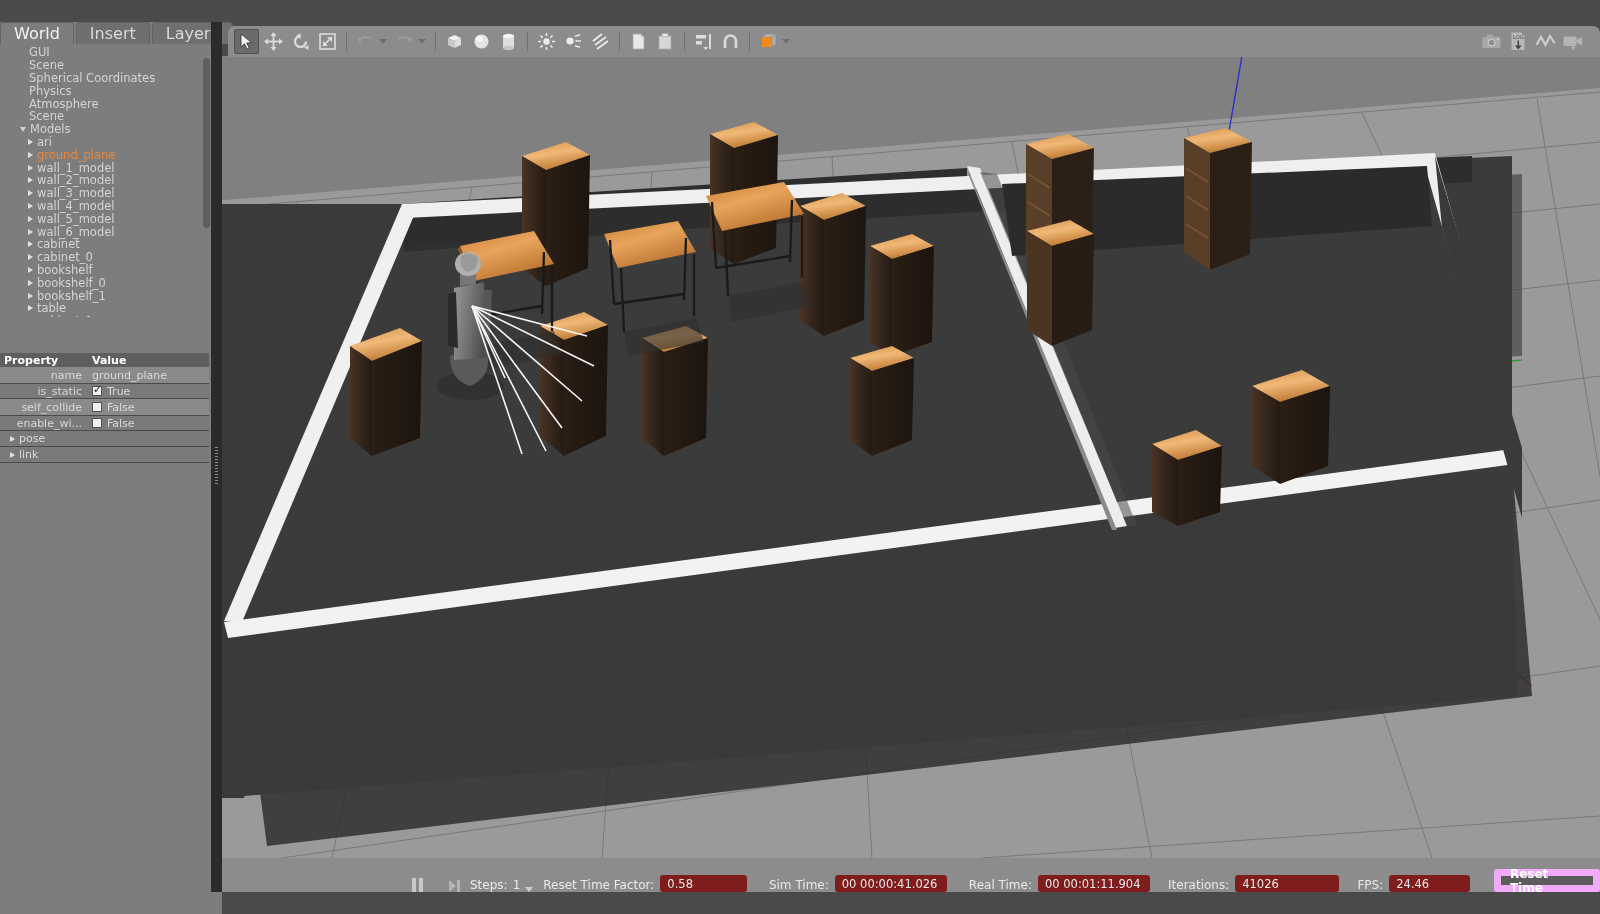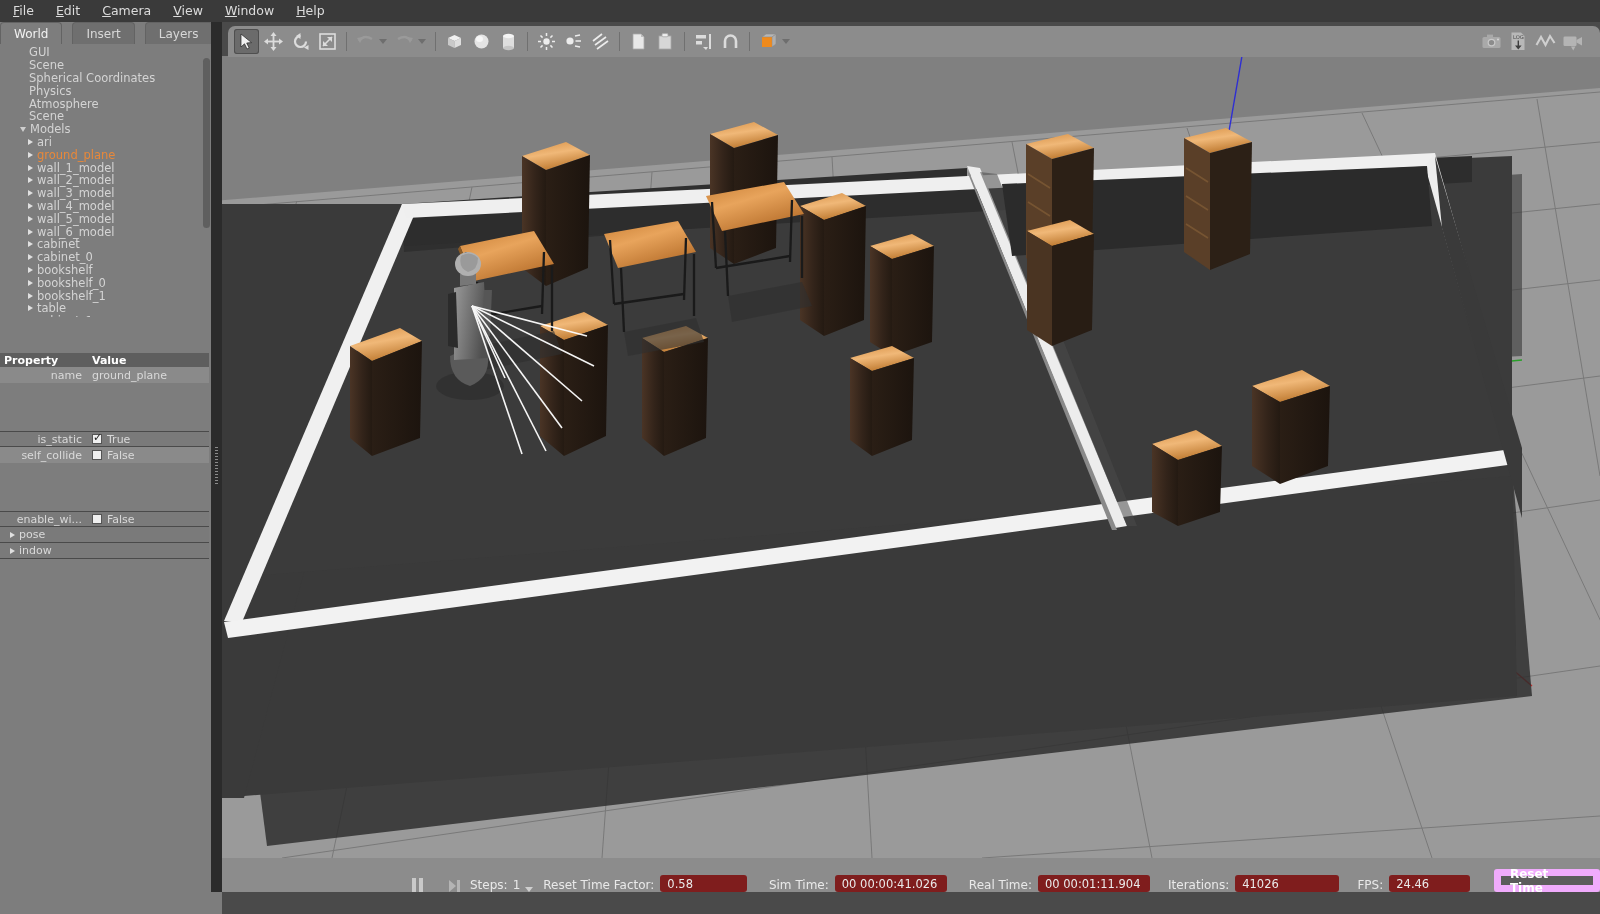--- a/index.html
+++ b/index.html
@@ -22,24 +22,24 @@
   }
   .menu-item u { text-decoration: underline; }
 
   
   #leftpanel {
     position: absolute; left: 0; top: 22px; width: 215px; height: 892px;
     background: #7d7d7d;
   }
   #tabs { position: absolute; left: 0; top: 0; height: 22px; width: 215px; display: flex; }
   .tab {
-    height: 22px; padding: 0 13px; font-size: 12px; color: #d8d8d8;
+    height: 22px; padding: 0 13px; font-size: 16px; color: #d8d8d8;
     display: flex; align-items: center; background: #6f6f6f;
     border-top-left-radius: 4px; border-top-right-radius: 4px;
-    margin-right: 10px; border: 1px solid #636363; border-bottom: none;
+    margin-right: 2px; border: 1px solid #636363; border-bottom: none;
   }
   .tab.active { background: #7d7d7d; color: #f2f2f2; }
 
   #treewrap {
     position: absolute; left: 0; top: 22px; width: 215px; height: 273px;
     background: #7d7d7d; overflow: hidden;
     border-top-left-radius: 0; border-top-right-radius: 8px;
   }
   #tree { position: absolute; left: 0; top: 0; width: 200px; padding-top: 2px; }
   .trow {
@@ -81,21 +81,21 @@
   }
   .prow.hdr { height: 14px; }
   .prow.hdr .pcell-k, .prow.hdr .pcell-v {
     background: #5e5e5e; color: #ffffff; font-weight: bold; font-size: 11px;
   }
   .pcell-k { width: 88px; justify-content: flex-end; padding-right: 6px; padding-left: 32px; }
   .prow.hdr .pcell-k { justify-content: flex-start; padding-left: 4px; }
   .pcell-v { width: 121px; }
   .prow.a .pcell-k, .prow.a .pcell-v { background: #8a8a8a; }
   .prow.b .pcell-k, .prow.b .pcell-v { background: #7a7a7a; }
-  .prow.b { border-top: 1px solid #4a4a4a; border-bottom: 1px solid #4a4a4a; margin-top: 48px; }
+  .prow.b { border-top: 1px solid #4a4a4a; border-bottom: 1px solid #4a4a4a; }
   .cbox {
     width: 10px; height: 10px; background: #f0f0f0; border: 1px solid #555;
     margin-right: 5px; flex: none; position: relative;
   }
   .cbox.on::after {
     content: "✓"; position: absolute; left: 0px; top: -3px;
     font-size: 11px; color: #222; line-height: 12px;
   }
   .prow.exp { height: 16px; background: #7a7a7a; border-bottom: 1px solid #4a4a4a; }
   .prow.exp .pcell-k { width: 209px; justify-content: flex-start; padding-left: 10px; }
@@ -182,28 +182,20 @@
   #bottom-strip-dark {
     position: absolute; left: 222px; top: 892px; width: 1378px; height: 22px;
     background: #4a4a4a;
   }
 </style>
 </head>
 <body>
 
 <div id="app">
 
-  <div id="menubar">
-    <div class="menu-item"><u>F</u>ile</div>
-    <div class="menu-item"><u>E</u>dit</div>
-    <div class="menu-item"><u>C</u>amera</div>
-    <div class="menu-item"><u>V</u>iew</div>
-    <div class="menu-item"><u>W</u>indow</div>
-    <div class="menu-item"><u>H</u>elp</div>
-  </div>
 
   <div id="leftpanel">
     <div id="tabs">
       <div class="tab active">World</div>
       <div class="tab">Insert</div>
       <div class="tab">Layers</div>
     </div>
 
     <div id="treewrap">
       <div id="tree">
@@ -336,21 +328,21 @@
           </div>
           <div class="prow exp">
             <div class="pcell-k">
               <span class="arrow-r"></span>
               <span>pose</span>
             </div>
           </div>
           <div class="prow exp">
             <div class="pcell-k">
               <span class="arrow-r"></span>
-              <span>indow</span>
+              <span>link</span>
             </div>
           </div>
         </div>
     </div>
   </div>
 
   <div id="splitter">
     <div id="splitter-grip"></div>
   </div>
 

